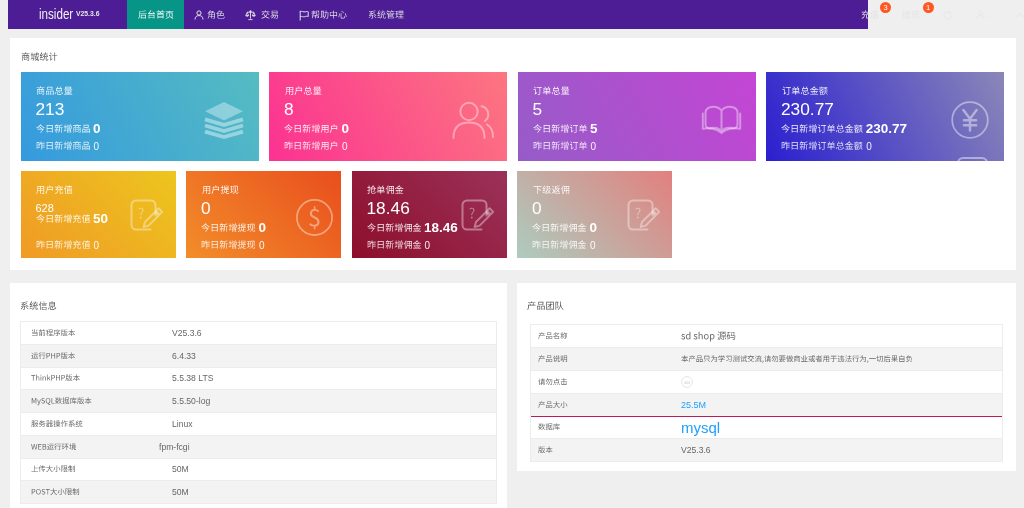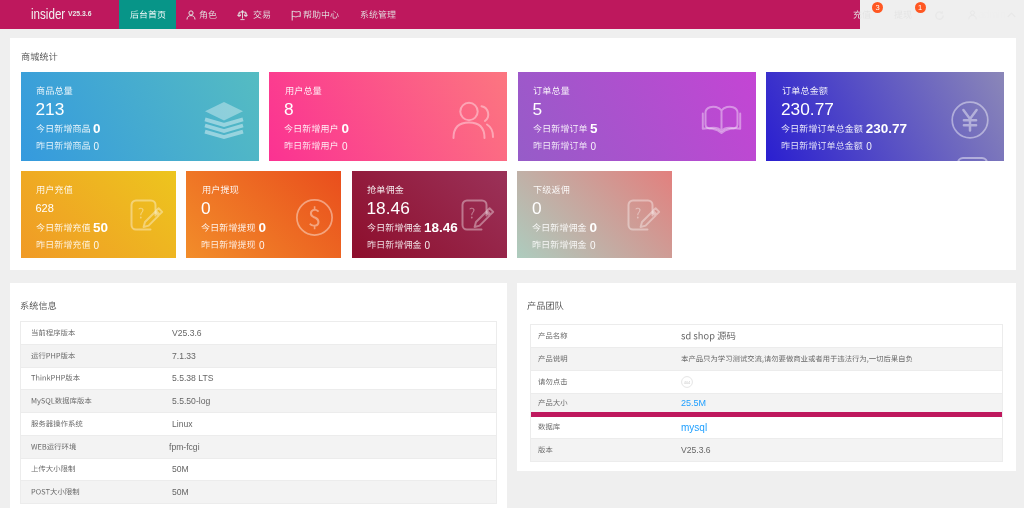--- a/index.html
+++ b/index.html
@@ -1,18 +1,18 @@
 <!DOCTYPE html>
 <html><head><meta charset="utf-8">
 <style>
 *{margin:0;padding:0;box-sizing:border-box}
 html,body{width:1024px;height:508px;overflow:hidden;background:#efefef;
  font-family:"Liberation Sans",sans-serif;position:relative}
 .abs{position:absolute}
-.hdr{position:absolute;left:0;top:0;width:860px;height:29px;background:#be185d}
+.hdr{position:absolute;left:8px;top:0;width:860px;height:29px;background:#4c1d95}
 .panel{position:absolute;background:#fff}
 .card{position:absolute;border-radius:0;color:#fff;overflow:hidden}
 .ic{position:absolute}
 .ic svg{display:block;overflow:visible}
 .num{position:absolute;font-weight:normal;color:#fff;white-space:nowrap}
 .lbl{position:absolute;display:flex;align-items:center;white-space:nowrap}
 .lbl span{color:#fff;display:block}
 .trow{position:absolute;display:flex;align-items:center}
 .v{font-size:8.6px;color:#666;white-space:nowrap}
 </style></head>
@@ -209,21 +209,21 @@
       </svg>
     </div>
 </div>
 <div class="card" style="left:20.5px;top:171px;width:155px;height:87px;background:linear-gradient(45deg,#f09a26,#edc51e)">
 <div class="abs" style="left:15.8px;top:13.7px">
       <svg width="36.8" height="10.1" viewBox="0 0 36.8 10.1" style="display:block;overflow:visible">
         <path d="M1.4 1.0V4.4C1.4 5.6 1.3 7.3 0.3 8.4C0.5 8.5 0.7 8.7 0.8 8.9C1.5 8.1 1.8 7.0 2.0 6.0H4.3V8.7H5.0V6.0H7.5V7.9C7.5 8.1 7.4 8.1 7.2 8.1C7.1 8.1 6.4 8.1 5.8 8.1C5.9 8.3 6.0 8.6 6.0 8.8C6.9 8.8 7.4 8.8 7.7 8.7C8.1 8.6 8.2 8.3 8.2 7.9V1.0ZM2.1 1.7H4.3V3.2H2.1ZM7.5 1.7V3.2H5.0V1.7ZM2.1 3.8H4.3V5.4H2.1C2.1 5.0 2.1 4.7 2.1 4.4ZM7.5 3.8V5.4H5.0V3.8Z M11.5 2.4H16.3V4.3H11.5L11.5 3.8ZM13.3 0.5C13.4 0.9 13.6 1.4 13.8 1.8H10.8V3.8C10.8 5.2 10.6 7.1 9.5 8.5C9.7 8.5 10.0 8.8 10.1 8.9C11.0 7.8 11.3 6.3 11.4 4.9H16.3V5.5H17.0V1.8H14.1L14.5 1.7C14.4 1.3 14.1 0.7 13.9 0.3Z M19.8 5.3C20.0 5.2 20.3 5.2 21.5 5.1C21.4 6.7 20.9 7.7 18.9 8.2C19.1 8.4 19.3 8.7 19.3 8.9C21.6 8.2 22.1 6.9 22.3 5.1L23.7 5.0V7.6C23.7 8.4 23.9 8.6 24.7 8.6C24.9 8.6 26.0 8.6 26.1 8.6C26.9 8.6 27.1 8.2 27.2 6.8C27.0 6.8 26.7 6.6 26.6 6.5C26.5 7.7 26.4 8.0 26.1 8.0C25.9 8.0 25.0 8.0 24.8 8.0C24.5 8.0 24.4 7.9 24.4 7.6V4.9L25.7 4.9C25.9 5.1 26.1 5.3 26.2 5.5L26.8 5.1C26.3 4.5 25.3 3.5 24.5 2.8L23.9 3.2C24.3 3.5 24.7 3.9 25.1 4.3L20.8 4.5C21.4 3.9 22.0 3.2 22.5 2.5H27.0V1.8H19.0V2.5H21.6C21.0 3.3 20.4 3.9 20.2 4.1C19.9 4.4 19.7 4.5 19.5 4.6C19.6 4.8 19.7 5.1 19.8 5.3ZM22.3 0.5C22.6 0.9 22.9 1.5 23.0 1.8L23.8 1.6C23.6 1.3 23.3 0.7 23.0 0.3Z M33.1 0.4C33.1 0.6 33.0 1.0 33.0 1.3H30.6V1.9H32.9C32.8 2.2 32.8 2.5 32.7 2.8H31.1V8.0H30.2V8.6H36.4V8.0H35.6V2.8H33.3C33.4 2.5 33.5 2.2 33.5 1.9H36.1V1.3H33.7L33.8 0.4ZM31.7 8.0V7.2H35.0V8.0ZM31.7 4.6H35.0V5.4H31.7ZM31.7 4.1V3.3H35.0V4.1ZM31.7 5.9H35.0V6.7H31.7ZM30.0 0.4C29.5 1.8 28.7 3.1 27.9 4.0C28.0 4.2 28.2 4.6 28.3 4.7C28.5 4.4 28.8 4.1 29.1 3.7V8.8H29.7V2.7C30.1 2.0 30.4 1.3 30.7 0.6Z" fill="#fff" fill-opacity="0.96"></path>
       </svg>
     </div>
 <div class="num" style="left:15px;top:27.7px;font-size:11px;line-height:18px">628</div>
-<div class="lbl" style="left:15.3px;top:51px;height:11px">
+<div class="lbl" style="left:15.3px;top:42px;height:11px">
       <svg width="54.6" height="10.0" viewBox="0 0 54.6 10.0" style="display:block;overflow:visible">
         <path d="M3.5 3.2C4.1 3.6 4.9 4.3 5.3 4.7L5.8 4.2C5.4 3.8 4.6 3.2 4.0 2.7ZM1.5 4.8V5.5H6.6C5.9 6.4 5.0 7.5 4.2 8.4L4.9 8.8C5.9 7.6 7.1 6.1 7.8 5.1L7.3 4.8L7.2 4.8ZM4.5 0.3C3.6 1.7 2.0 2.9 0.3 3.7C0.5 3.8 0.7 4.1 0.8 4.3C2.2 3.6 3.6 2.6 4.6 1.4C5.6 2.5 7.0 3.6 8.2 4.2C8.4 4.0 8.6 3.8 8.8 3.6C7.5 3.1 5.9 1.9 5.0 0.9L5.2 0.6Z M11.4 4.8H15.9V7.4H11.4ZM11.4 4.1V1.7H15.9V4.1ZM10.7 1.0V8.6H11.4V8.0H15.9V8.6H16.7V1.0Z M21.5 6.1C21.7 6.5 22.1 7.1 22.2 7.5L22.7 7.3C22.6 6.9 22.2 6.3 21.9 5.8ZM19.4 5.9C19.2 6.4 18.9 7.0 18.6 7.4C18.7 7.5 18.9 7.6 19.1 7.7C19.4 7.3 19.8 6.6 20.0 6.0ZM23.2 1.2V4.4C23.2 5.6 23.2 7.1 22.4 8.2C22.5 8.3 22.8 8.5 22.9 8.7C23.8 7.5 23.9 5.7 23.9 4.4V4.1H25.3V8.7H25.9V4.1H26.9V3.4H23.9V1.7C24.8 1.5 25.9 1.3 26.6 1.0L26.1 0.5C25.4 0.8 24.3 1.1 23.2 1.2ZM20.1 0.5C20.3 0.7 20.4 1.0 20.5 1.3H18.8V1.9H22.8V1.3H21.3C21.1 1.0 20.9 0.6 20.8 0.3ZM21.6 1.9C21.5 2.4 21.3 3.0 21.1 3.4H18.6V4.0H20.5V4.9H18.7V5.5H20.5V7.8C20.5 7.9 20.5 8.0 20.4 8.0C20.3 8.0 20.0 8.0 19.7 8.0C19.8 8.1 19.9 8.4 19.9 8.5C20.3 8.5 20.6 8.5 20.8 8.4C21.0 8.3 21.1 8.2 21.1 7.9V5.5H22.8V4.9H21.1V4.0H22.9V3.4H21.8C21.9 3.0 22.1 2.5 22.3 2.1ZM19.3 2.1C19.5 2.5 19.7 3.0 19.7 3.4L20.3 3.2C20.2 2.9 20.1 2.3 19.9 2.0Z M31.5 2.6C31.8 3.0 32.1 3.5 32.2 3.9L32.6 3.7C32.5 3.4 32.2 2.8 31.9 2.4ZM34.3 2.4C34.1 2.8 33.8 3.4 33.6 3.8L33.9 3.9C34.2 3.6 34.5 3.1 34.8 2.6ZM27.7 6.8 27.9 7.5C28.6 7.2 29.6 6.9 30.4 6.5L30.3 5.9L29.4 6.2V3.2H30.3V2.6H29.4V0.5H28.8V2.6H27.8V3.2H28.8V6.5ZM31.3 0.6C31.6 1.0 31.8 1.4 32.0 1.7L32.6 1.4C32.4 1.1 32.2 0.7 31.9 0.4ZM30.7 1.7V4.7H35.6V1.7H34.3C34.6 1.4 34.8 1.0 35.1 0.6L34.4 0.3C34.2 0.7 33.9 1.3 33.6 1.7ZM31.3 2.2H32.9V4.2H31.3ZM33.4 2.2H35.0V4.2H33.4ZM31.8 7.1H34.5V7.7H31.8ZM31.8 6.6V5.8H34.5V6.6ZM31.2 5.3V8.7H31.8V8.3H34.5V8.7H35.1V5.3Z M37.8 5.2C38.0 5.2 38.2 5.1 39.5 5.0C39.4 6.6 38.9 7.6 36.9 8.1C37.1 8.3 37.3 8.6 37.3 8.8C39.5 8.1 40.1 6.9 40.2 5.0L41.6 4.9V7.5C41.6 8.3 41.8 8.5 42.7 8.5C42.9 8.5 43.9 8.5 44.1 8.5C44.8 8.5 45.0 8.1 45.1 6.7C44.9 6.7 44.6 6.6 44.5 6.4C44.4 7.7 44.4 7.9 44.0 7.9C43.8 7.9 42.9 7.9 42.8 7.9C42.4 7.9 42.3 7.8 42.3 7.5V4.9L43.6 4.8C43.8 5.0 44.0 5.3 44.1 5.5L44.8 5.1C44.3 4.4 43.2 3.5 42.4 2.8L41.8 3.1C42.2 3.5 42.7 3.8 43.0 4.2L38.8 4.4C39.3 3.9 39.9 3.2 40.4 2.5H44.9V1.8H37.0V2.5H39.5C39.0 3.2 38.4 3.9 38.2 4.1C37.9 4.3 37.7 4.5 37.5 4.5C37.6 4.7 37.7 5.1 37.8 5.2ZM40.3 0.5C40.5 0.9 40.9 1.5 41.0 1.8L41.7 1.6C41.6 1.2 41.2 0.7 40.9 0.3Z M51.0 0.4C50.9 0.6 50.9 1.0 50.8 1.3H48.5V1.9H50.7C50.7 2.2 50.6 2.5 50.6 2.7H49.0V7.9H48.1V8.5H54.2V7.9H53.4V2.7H51.2C51.2 2.5 51.3 2.2 51.4 1.9H53.9V1.3H51.5L51.7 0.4ZM49.6 7.9V7.1H52.8V7.9ZM49.6 4.6H52.8V5.3H49.6ZM49.6 4.0V3.3H52.8V4.0ZM49.6 5.8H52.8V6.6H49.6ZM47.9 0.4C47.4 1.8 46.6 3.1 45.8 4.0C45.9 4.2 46.1 4.5 46.2 4.7C46.4 4.4 46.7 4.0 46.9 3.7V8.7H47.6V2.6C47.9 2.0 48.3 1.3 48.5 0.6Z" fill="#fff" fill-opacity="0.96"></path>
       </svg>
       <span style="font-size:13.5px;font-weight:bold;margin-left:2.5px">50</span>
     </div>
 <div class="lbl" style="left:15.3px;top:68.9px;height:11px">
       <svg width="54.6" height="10.0" viewBox="0 0 54.6 10.0" style="display:block;overflow:visible">
         <path d="M4.8 0.4C4.5 1.6 4.0 2.8 3.4 3.6C3.5 3.7 3.8 4.0 3.9 4.1C4.3 3.7 4.6 3.1 4.9 2.5H5.4V8.7H6.1V6.4H8.7V5.8H6.1V4.4H8.6V3.7H6.1V2.5H8.8V1.8H5.1C5.3 1.4 5.4 0.9 5.5 0.5ZM2.7 4.3V6.4H1.3V4.3ZM2.7 3.7H1.3V1.7H2.7ZM0.7 1.1V7.7H1.3V7.0H3.4V1.1Z M11.4 4.8H15.9V7.4H11.4ZM11.4 4.1V1.7H15.9V4.1ZM10.7 1.0V8.6H11.4V8.0H15.9V8.6H16.7V1.0Z M21.5 6.1C21.7 6.5 22.1 7.1 22.2 7.5L22.7 7.3C22.6 6.9 22.2 6.3 21.9 5.8ZM19.4 5.9C19.2 6.4 18.9 7.0 18.6 7.4C18.7 7.5 18.9 7.6 19.1 7.7C19.4 7.3 19.8 6.6 20.0 6.0ZM23.2 1.2V4.4C23.2 5.6 23.2 7.1 22.4 8.2C22.5 8.3 22.8 8.5 22.9 8.7C23.8 7.5 23.9 5.7 23.9 4.4V4.1H25.3V8.7H25.9V4.1H26.9V3.4H23.9V1.7C24.8 1.5 25.9 1.3 26.6 1.0L26.1 0.5C25.4 0.8 24.3 1.1 23.2 1.2ZM20.1 0.5C20.3 0.7 20.4 1.0 20.5 1.3H18.8V1.9H22.8V1.3H21.3C21.1 1.0 20.9 0.6 20.8 0.3ZM21.6 1.9C21.5 2.4 21.3 3.0 21.1 3.4H18.6V4.0H20.5V4.9H18.7V5.5H20.5V7.8C20.5 7.9 20.5 8.0 20.4 8.0C20.3 8.0 20.0 8.0 19.7 8.0C19.8 8.1 19.9 8.4 19.9 8.5C20.3 8.5 20.6 8.5 20.8 8.4C21.0 8.3 21.1 8.2 21.1 7.9V5.5H22.8V4.9H21.1V4.0H22.9V3.4H21.8C21.9 3.0 22.1 2.5 22.3 2.1ZM19.3 2.1C19.5 2.5 19.7 3.0 19.7 3.4L20.3 3.2C20.2 2.9 20.1 2.3 19.9 2.0Z M31.5 2.6C31.8 3.0 32.1 3.5 32.2 3.9L32.6 3.7C32.5 3.4 32.2 2.8 31.9 2.4ZM34.3 2.4C34.1 2.8 33.8 3.4 33.6 3.8L33.9 3.9C34.2 3.6 34.5 3.1 34.8 2.6ZM27.7 6.8 27.9 7.5C28.6 7.2 29.6 6.9 30.4 6.5L30.3 5.9L29.4 6.2V3.2H30.3V2.6H29.4V0.5H28.8V2.6H27.8V3.2H28.8V6.5ZM31.3 0.6C31.6 1.0 31.8 1.4 32.0 1.7L32.6 1.4C32.4 1.1 32.2 0.7 31.9 0.4ZM30.7 1.7V4.7H35.6V1.7H34.3C34.6 1.4 34.8 1.0 35.1 0.6L34.4 0.3C34.2 0.7 33.9 1.3 33.6 1.7ZM31.3 2.2H32.9V4.2H31.3ZM33.4 2.2H35.0V4.2H33.4ZM31.8 7.1H34.5V7.7H31.8ZM31.8 6.6V5.8H34.5V6.6ZM31.2 5.3V8.7H31.8V8.3H34.5V8.7H35.1V5.3Z M37.8 5.2C38.0 5.2 38.2 5.1 39.5 5.0C39.4 6.6 38.9 7.6 36.9 8.1C37.1 8.3 37.3 8.6 37.3 8.8C39.5 8.1 40.1 6.9 40.2 5.0L41.6 4.9V7.5C41.6 8.3 41.8 8.5 42.7 8.5C42.9 8.5 43.9 8.5 44.1 8.5C44.8 8.5 45.0 8.1 45.1 6.7C44.9 6.7 44.6 6.6 44.5 6.4C44.4 7.7 44.4 7.9 44.0 7.9C43.8 7.9 42.9 7.9 42.8 7.9C42.4 7.9 42.3 7.8 42.3 7.5V4.9L43.6 4.8C43.8 5.0 44.0 5.3 44.1 5.5L44.8 5.1C44.3 4.4 43.2 3.5 42.4 2.8L41.8 3.1C42.2 3.5 42.7 3.8 43.0 4.2L38.8 4.4C39.3 3.9 39.9 3.2 40.4 2.5H44.9V1.8H37.0V2.5H39.5C39.0 3.2 38.4 3.9 38.2 4.1C37.9 4.3 37.7 4.5 37.5 4.5C37.6 4.7 37.7 5.1 37.8 5.2ZM40.3 0.5C40.5 0.9 40.9 1.5 41.0 1.8L41.7 1.6C41.6 1.2 41.2 0.7 40.9 0.3Z M51.0 0.4C50.9 0.6 50.9 1.0 50.8 1.3H48.5V1.9H50.7C50.7 2.2 50.6 2.5 50.6 2.7H49.0V7.9H48.1V8.5H54.2V7.9H53.4V2.7H51.2C51.2 2.5 51.3 2.2 51.4 1.9H53.9V1.3H51.5L51.7 0.4ZM49.6 7.9V7.1H52.8V7.9ZM49.6 4.6H52.8V5.3H49.6ZM49.6 4.0V3.3H52.8V4.0ZM49.6 5.8H52.8V6.6H49.6ZM47.9 0.4C47.4 1.8 46.6 3.1 45.8 4.0C45.9 4.2 46.1 4.5 46.2 4.7C46.4 4.4 46.7 4.0 46.9 3.7V8.7H47.6V2.6C47.9 2.0 48.3 1.3 48.5 0.6Z" fill="#fff" fill-opacity="0.9"></path>
       </svg>
       <span style="font-size:10px;margin-left:3px;opacity:0.92">0</span>
@@ -347,21 +347,21 @@
         </svg>
       </div>
       <div class="trow v" style="left:151px;top:0;height:100%">V25.3.6</div>
     </div>
 <div style="height:22.75px;background:#f3f3f3;border-bottom:1px solid #ececec;position:relative">
       <div class="trow" style="left:9.5px;top:0;height:100%">
         <svg width="44.4" height="8.1" viewBox="0 0 44.4 8.1" style="display:block;overflow:visible">
           <path d="M2.8 0.8V1.3H6.5V0.8ZM0.5 1.1C0.9 1.4 1.5 1.8 1.8 2.0L2.2 1.6C1.9 1.4 1.3 1.0 0.9 0.7ZM2.8 5.6C3.0 5.5 3.3 5.5 6.1 5.3L6.4 5.8L6.9 5.6C6.6 5.0 6.0 4.0 5.5 3.3L5.1 3.5C5.3 3.9 5.6 4.4 5.8 4.8L3.4 5.0C3.8 4.4 4.2 3.7 4.5 3.0H7.1V2.4H2.3V3.0H3.8C3.5 3.7 3.1 4.4 3.0 4.6C2.8 4.9 2.7 5.0 2.6 5.1C2.6 5.2 2.7 5.5 2.8 5.6ZM1.9 2.9H0.3V3.4H1.3V5.8C1.0 5.9 0.6 6.2 0.3 6.6L0.7 7.1C1.0 6.6 1.4 6.2 1.6 6.2C1.8 6.2 2.1 6.4 2.4 6.6C2.9 6.9 3.5 7.0 4.4 7.0C5.2 7.0 6.5 7.0 7.0 7.0C7.0 6.8 7.1 6.5 7.2 6.4C6.4 6.4 5.3 6.5 4.4 6.5C3.6 6.5 3.0 6.4 2.5 6.1C2.2 6.0 2.0 5.8 1.9 5.7Z M10.6 0.7V1.3H14.3V0.7ZM9.4 0.3C9.0 0.8 8.3 1.5 7.7 1.9C7.8 2.0 7.9 2.2 8.0 2.4C8.7 1.9 9.4 1.2 9.9 0.5ZM10.3 2.8V3.3H12.8V6.4C12.8 6.5 12.7 6.5 12.6 6.5C12.5 6.6 12.0 6.6 11.4 6.5C11.5 6.7 11.6 6.9 11.6 7.1C12.3 7.1 12.8 7.1 13.0 7.0C13.3 6.9 13.3 6.7 13.3 6.4V3.3H14.5V2.8ZM9.7 1.9C9.2 2.7 8.3 3.6 7.6 4.1C7.7 4.2 7.9 4.5 8.0 4.6C8.3 4.4 8.5 4.1 8.8 3.8V7.1H9.4V3.2C9.7 2.8 10.0 2.5 10.2 2.1Z M15.5 6.5H16.2V4.4H17.1C18.3 4.4 19.1 3.8 19.1 2.7C19.1 1.5 18.3 1.1 17.1 1.1H15.5ZM16.2 3.8V1.6H17.0C18.0 1.6 18.4 1.9 18.4 2.7C18.4 3.5 18.0 3.8 17.0 3.8Z M20.2 6.5H20.9V4.0H23.4V6.5H24.1V1.1H23.4V3.4H20.9V1.1H20.2Z M25.6 6.5H26.3V4.4H27.2C28.4 4.4 29.2 3.8 29.2 2.7C29.2 1.5 28.4 1.1 27.2 1.1H25.6ZM26.3 3.8V1.6H27.1C28.0 1.6 28.5 1.9 28.5 2.7C28.5 3.5 28.1 3.8 27.1 3.8Z M30.3 0.4V3.4C30.3 4.5 30.3 5.8 29.8 6.8C29.9 6.9 30.1 7.0 30.2 7.1C30.6 6.4 30.8 5.4 30.8 4.4H31.8V7.1H32.4V3.9H30.8L30.8 3.4V2.8H32.8V2.3H32.2V0.3H31.6V2.3H30.8V0.4ZM35.9 3.0C35.7 3.8 35.4 4.5 35.1 5.1C34.7 4.5 34.4 3.8 34.3 3.0ZM33.1 0.8V3.4C33.1 4.5 33.1 5.8 32.5 6.8C32.6 6.9 32.8 7.0 32.9 7.1C33.6 6.1 33.7 4.6 33.7 3.4V3.0H33.8C34.0 4.0 34.3 4.8 34.7 5.6C34.3 6.1 33.9 6.4 33.4 6.7C33.5 6.8 33.6 7.0 33.7 7.1C34.2 6.9 34.7 6.5 35.0 6.0C35.4 6.5 35.8 6.9 36.3 7.1C36.4 7.0 36.6 6.8 36.7 6.7C36.2 6.4 35.7 6.1 35.4 5.6C35.9 4.8 36.3 3.8 36.5 2.5L36.1 2.4L36.0 2.5H33.7V1.2C34.7 1.2 35.8 1.0 36.6 0.8L36.2 0.4C35.5 0.5 34.2 0.7 33.1 0.8Z M40.4 0.3V1.9H37.4V2.4H39.7C39.1 3.7 38.2 4.9 37.2 5.5C37.4 5.6 37.5 5.8 37.6 5.9C38.7 5.2 39.7 3.9 40.2 2.4H40.4V5.2H38.6V5.7H40.4V7.1H40.9V5.7H42.7V5.2H40.9V2.4H41.0C41.6 3.9 42.6 5.2 43.7 5.9C43.8 5.8 44.0 5.5 44.1 5.4C43.1 4.8 42.1 3.7 41.6 2.4H43.9V1.9H40.9V0.3Z" fill="#666"></path>
         </svg>
       </div>
-      <div class="trow v" style="left:151px;top:0;height:100%">7.1.33</div>
+      <div class="trow v" style="left:151px;top:0;height:100%">6.4.33</div>
     </div>
 <div style="height:22.75px;background:#fff;border-bottom:1px solid #ececec;position:relative">
       <div class="trow" style="left:9.5px;top:0;height:100%">
         <svg width="49.1" height="8.1" viewBox="0 0 49.1 8.1" style="display:block;overflow:visible">
           <path d="M1.9 6.5H2.6V1.7H4.2V1.1H0.2V1.7H1.9Z M5.1 6.5H5.8V3.6C6.2 3.2 6.5 3.0 6.9 3.0C7.4 3.0 7.7 3.3 7.7 4.1V6.5H8.3V4.0C8.3 2.9 7.9 2.4 7.1 2.4C6.5 2.4 6.1 2.7 5.8 3.1L5.8 2.2V0.6H5.1Z M9.6 6.5H10.3V2.5H9.6ZM9.9 1.7C10.2 1.7 10.4 1.5 10.4 1.2C10.4 1.0 10.2 0.8 9.9 0.8C9.7 0.8 9.5 1.0 9.5 1.2C9.5 1.5 9.7 1.7 9.9 1.7Z M11.6 6.5H12.3V3.6C12.7 3.2 13.0 3.0 13.4 3.0C13.9 3.0 14.2 3.3 14.2 4.1V6.5H14.9V4.0C14.9 2.9 14.5 2.4 13.6 2.4C13.1 2.4 12.7 2.7 12.3 3.1H12.3L12.2 2.5H11.6Z M16.2 6.5H16.8V5.5L17.6 4.6L18.8 6.5H19.5L18.0 4.1L19.3 2.5H18.6L16.8 4.6H16.8V0.6H16.2Z M20.3 6.5H21.0V4.4H21.9C23.1 4.4 23.9 3.8 23.9 2.7C23.9 1.5 23.1 1.1 21.9 1.1H20.3ZM21.0 3.8V1.6H21.8C22.7 1.6 23.2 1.9 23.2 2.7C23.2 3.5 22.7 3.8 21.8 3.8Z M25.0 6.5H25.7V4.0H28.2V6.5H28.9V1.1H28.2V3.4H25.7V1.1H25.0Z M30.4 6.5H31.1V4.4H32.0C33.1 4.4 34.0 3.8 34.0 2.7C34.0 1.5 33.1 1.1 31.9 1.1H30.4ZM31.1 3.8V1.6H31.8C32.8 1.6 33.3 1.9 33.3 2.7C33.3 3.5 32.8 3.8 31.9 3.8Z M35.1 0.4V3.4C35.1 4.5 35.0 5.8 34.5 6.8C34.7 6.9 34.8 7.0 34.9 7.1C35.4 6.4 35.5 5.4 35.6 4.4H36.6V7.1H37.1V3.9H35.6L35.6 3.4V2.8H37.6V2.3H36.9V0.3H36.4V2.3H35.6V0.4ZM40.6 3.0C40.5 3.8 40.2 4.5 39.8 5.1C39.4 4.5 39.2 3.8 39.0 3.0ZM37.9 0.8V3.4C37.9 4.5 37.8 5.8 37.3 6.8C37.4 6.9 37.6 7.0 37.7 7.1C38.3 6.1 38.4 4.6 38.4 3.4V3.0H38.6C38.8 4.0 39.1 4.8 39.5 5.6C39.1 6.1 38.6 6.4 38.1 6.7C38.2 6.8 38.4 7.0 38.5 7.1C39.0 6.9 39.4 6.5 39.8 6.0C40.2 6.5 40.6 6.9 41.1 7.1C41.1 7.0 41.3 6.8 41.4 6.7C40.9 6.4 40.5 6.1 40.1 5.6C40.7 4.8 41.0 3.8 41.2 2.5L40.9 2.4L40.8 2.5H38.4V1.2C39.4 1.2 40.5 1.0 41.3 0.8L41.0 0.4C40.2 0.5 39.0 0.7 37.9 0.8Z M45.1 0.3V1.9H42.2V2.4H44.4C43.9 3.7 43.0 4.9 42.0 5.5C42.1 5.6 42.3 5.8 42.4 5.9C43.5 5.2 44.4 3.9 45.0 2.4H45.1V5.2H43.4V5.7H45.1V7.1H45.7V5.7H47.4V5.2H45.7V2.4H45.8C46.4 3.9 47.3 5.2 48.4 5.9C48.5 5.8 48.7 5.5 48.9 5.4C47.8 4.8 46.9 3.7 46.4 2.4H48.6V1.9H45.7V0.3Z" fill="#666"></path>
         </svg>
       </div>
       <div class="trow v" style="left:151px;top:0;height:100%">5.5.38 LTS</div>
     </div>
 <div style="height:22.75px;background:#f3f3f3;border-bottom:1px solid #ececec;position:relative">
@@ -379,21 +379,21 @@
         </svg>
       </div>
       <div class="trow v" style="left:151px;top:0;height:100%">Linux</div>
     </div>
 <div style="height:22.75px;background:#f3f3f3;border-bottom:1px solid #ececec;position:relative">
       <div class="trow" style="left:9.5px;top:0;height:100%">
         <svg width="45.3" height="8.1" viewBox="0 0 45.3 8.1" style="display:block;overflow:visible">
           <path d="M1.3 6.5H2.2L3.0 3.2C3.0 2.8 3.2 2.4 3.2 2.0H3.3C3.4 2.4 3.4 2.8 3.5 3.2L4.4 6.5H5.2L6.3 1.1H5.6L5.1 4.0C5.0 4.6 4.9 5.2 4.8 5.8H4.7C4.6 5.2 4.5 4.6 4.3 4.0L3.6 1.1H3.0L2.2 4.0C2.1 4.6 1.9 5.2 1.8 5.8H1.8C1.7 5.2 1.6 4.6 1.5 4.0L0.9 1.1H0.2Z M7.2 6.5H10.4V5.9H7.9V4.0H10.0V3.4H7.9V1.7H10.4V1.1H7.2Z M11.6 6.5H13.3C14.5 6.5 15.4 6.0 15.4 4.9C15.4 4.2 14.9 3.8 14.3 3.6V3.6C14.8 3.4 15.1 3.0 15.1 2.4C15.1 1.5 14.3 1.1 13.2 1.1H11.6ZM12.3 3.4V1.6H13.1C14.0 1.6 14.4 1.9 14.4 2.5C14.4 3.1 14.0 3.4 13.1 3.4ZM12.3 6.0V3.9H13.2C14.2 3.9 14.7 4.2 14.7 4.9C14.7 5.6 14.2 6.0 13.2 6.0Z M18.5 0.8V1.3H22.3V0.8ZM16.2 1.1C16.7 1.4 17.2 1.8 17.5 2.0L17.9 1.6C17.6 1.4 17.0 1.0 16.6 0.7ZM18.5 5.6C18.7 5.5 19.0 5.5 21.8 5.3L22.1 5.8L22.6 5.6C22.3 5.0 21.7 4.0 21.3 3.3L20.8 3.5C21.0 3.9 21.3 4.4 21.6 4.8L19.1 5.0C19.5 4.4 19.9 3.7 20.2 3.0H22.8V2.4H18.0V3.0H19.5C19.3 3.7 18.8 4.4 18.7 4.6C18.6 4.9 18.4 5.0 18.3 5.1C18.4 5.2 18.5 5.5 18.5 5.6ZM17.6 2.9H16.0V3.4H17.0V5.8C16.7 5.9 16.4 6.2 16.0 6.6L16.4 7.1C16.7 6.6 17.1 6.2 17.4 6.2C17.5 6.2 17.8 6.4 18.1 6.6C18.6 6.9 19.2 7.0 20.1 7.0C20.9 7.0 22.2 7.0 22.7 7.0C22.7 6.8 22.8 6.5 22.9 6.4C22.1 6.4 21.0 6.5 20.2 6.5C19.3 6.5 18.7 6.4 18.2 6.1C17.9 6.0 17.7 5.8 17.6 5.7Z M26.3 0.7V1.3H30.0V0.7ZM25.1 0.3C24.7 0.8 24.0 1.5 23.4 1.9C23.5 2.0 23.6 2.2 23.7 2.4C24.4 1.9 25.1 1.2 25.6 0.5ZM26.0 2.8V3.3H28.5V6.4C28.5 6.5 28.5 6.5 28.3 6.5C28.2 6.6 27.7 6.6 27.2 6.5C27.2 6.7 27.3 6.9 27.3 7.1C28.1 7.1 28.5 7.1 28.7 7.0C29.0 6.9 29.1 6.7 29.1 6.4V3.3H30.2V2.8ZM25.4 1.9C24.9 2.7 24.1 3.6 23.3 4.1C23.4 4.2 23.6 4.5 23.7 4.6C24.0 4.4 24.3 4.1 24.5 3.8V7.1H25.1V3.2C25.4 2.8 25.7 2.5 25.9 2.1Z M35.5 2.9C36.1 3.5 36.7 4.3 37.0 4.9L37.5 4.5C37.2 4.0 36.5 3.2 35.9 2.6ZM30.8 5.8 30.9 6.3C31.5 6.1 32.3 5.8 33.1 5.5L33.0 5.0L32.2 5.3V3.5H32.9V2.9H32.2V1.3H33.0V0.8H30.8V1.3H31.7V2.9H30.9V3.5H31.7V5.5ZM33.4 0.8V1.3H35.3C34.8 2.6 34.1 3.8 33.1 4.5C33.3 4.6 33.5 4.8 33.6 4.9C34.1 4.5 34.6 3.9 35.0 3.3V7.1H35.5V2.2C35.7 1.9 35.8 1.6 35.9 1.3H37.5V0.8Z M41.5 4.3H43.8V4.8H41.5ZM41.5 3.4H43.8V3.9H41.5ZM42.3 0.3C42.3 0.5 42.4 0.7 42.5 0.8H40.9V1.3H44.6V0.8H43.0C43.0 0.7 42.9 0.4 42.8 0.3ZM43.5 1.4C43.4 1.6 43.3 1.9 43.1 2.2H41.9L42.2 2.1C42.1 1.9 42.0 1.6 41.9 1.4L41.4 1.5C41.5 1.7 41.6 2.0 41.7 2.2H40.6V2.7H44.8V2.2H43.6C43.7 2.0 43.9 1.7 44.0 1.5ZM41.0 3.0V5.2H41.8C41.7 6.0 41.3 6.5 40.1 6.7C40.2 6.8 40.4 7.0 40.4 7.1C41.8 6.8 42.2 6.2 42.3 5.2H43.0V6.3C43.0 6.7 43.0 6.8 43.1 6.9C43.3 7.0 43.5 7.0 43.6 7.0C43.7 7.0 44.0 7.0 44.1 7.0C44.3 7.0 44.5 7.0 44.6 6.9C44.7 6.9 44.8 6.8 44.9 6.7C44.9 6.6 45.0 6.3 45.0 6.0C44.8 5.9 44.6 5.8 44.5 5.7C44.5 6.1 44.5 6.3 44.5 6.4C44.5 6.5 44.4 6.5 44.4 6.5C44.3 6.6 44.2 6.6 44.1 6.6C44.0 6.6 43.8 6.6 43.7 6.6C43.7 6.6 43.6 6.6 43.5 6.5C43.5 6.5 43.5 6.4 43.5 6.3V5.2H44.4V3.0ZM38.2 5.6 38.4 6.1C39.0 5.9 39.8 5.6 40.5 5.3L40.4 4.8L39.6 5.0V2.6H40.4V2.1H39.6V0.4H39.1V2.1H38.3V2.6H39.1V5.2C38.8 5.4 38.4 5.5 38.2 5.6Z" fill="#666"></path>
         </svg>
       </div>
-      <div class="trow v" style="left:148px;top:0;height:100%">fpm-fcgi</div>
+      <div class="trow v" style="left:138px;top:0;height:100%">fpm-fcgi</div>
     </div>
 <div style="height:22.75px;background:#fff;border-bottom:1px solid #ececec;position:relative">
       <div class="trow" style="left:9.5px;top:0;height:100%">
         <svg width="44.4" height="8.1" viewBox="0 0 44.4 8.1" style="display:block;overflow:visible">
           <path d="M3.2 0.4V6.2H0.4V6.7H7.0V6.2H3.7V3.2H6.5V2.7H3.7V0.4Z M9.4 0.3C9.0 1.5 8.3 2.6 7.5 3.3C7.6 3.4 7.8 3.7 7.8 3.8C8.1 3.6 8.3 3.3 8.6 2.9V7.1H9.1V2.1C9.4 1.6 9.7 1.0 9.9 0.5ZM10.9 5.6C11.6 6.0 12.4 6.7 12.8 7.1L13.2 6.7C13.0 6.5 12.7 6.3 12.4 6.0C13.0 5.4 13.6 4.7 14.1 4.2L13.7 3.9L13.6 4.0H11.2L11.5 3.1H14.5V2.6H11.6L11.9 1.7H14.1V1.2H12.0L12.2 0.4L11.6 0.3L11.4 1.2H10.0V1.7H11.3L11.0 2.6H9.6V3.1H10.9C10.7 3.6 10.6 4.1 10.4 4.5H13.1C12.8 4.8 12.4 5.3 12.0 5.7C11.7 5.5 11.5 5.4 11.3 5.2Z M18.2 0.3C18.2 0.9 18.2 1.6 18.1 2.4H15.3V3.0H18.0C17.7 4.4 17.0 5.8 15.1 6.6C15.3 6.7 15.5 6.9 15.5 7.1C17.3 6.3 18.1 4.8 18.5 3.4C19.1 5.1 20.0 6.4 21.5 7.1C21.6 6.9 21.7 6.7 21.9 6.6C20.5 6.0 19.5 4.6 19.0 3.0H21.8V2.4H18.7C18.8 1.6 18.8 0.9 18.8 0.3Z M25.6 0.4V6.3C25.6 6.5 25.6 6.5 25.4 6.5C25.3 6.5 24.7 6.5 24.2 6.5C24.3 6.7 24.4 6.9 24.4 7.1C25.1 7.1 25.6 7.1 25.9 7.0C26.1 6.9 26.2 6.7 26.2 6.3V0.4ZM27.4 2.3C28.1 3.4 28.7 4.7 28.8 5.6L29.4 5.4C29.2 4.5 28.6 3.1 27.9 2.1ZM23.7 2.1C23.5 3.1 23.1 4.4 22.4 5.2C22.6 5.3 22.8 5.4 23.0 5.5C23.6 4.7 24.1 3.3 24.3 2.2Z M30.3 0.6V7.1H30.8V1.1H31.8C31.7 1.6 31.5 2.2 31.3 2.8C31.8 3.4 31.9 3.9 31.9 4.3C31.9 4.5 31.9 4.7 31.8 4.8C31.7 4.8 31.6 4.9 31.5 4.9C31.4 4.9 31.3 4.9 31.1 4.9C31.2 5.0 31.3 5.2 31.3 5.4C31.4 5.4 31.6 5.4 31.7 5.3C31.9 5.3 32.0 5.3 32.1 5.2C32.3 5.0 32.4 4.7 32.4 4.3C32.4 3.9 32.3 3.3 31.8 2.7C32.0 2.1 32.3 1.4 32.5 0.8L32.1 0.6L32.1 0.6ZM35.6 2.5V3.4H33.4V2.5ZM35.6 2.0H33.4V1.1H35.6ZM32.8 7.1C33.0 7.0 33.2 6.9 34.8 6.5C34.7 6.4 34.7 6.2 34.7 6.0L33.4 6.3V3.9H34.1C34.5 5.4 35.2 6.5 36.4 7.1C36.4 6.9 36.6 6.7 36.7 6.6C36.1 6.3 35.7 5.9 35.3 5.4C35.7 5.1 36.2 4.8 36.6 4.5L36.2 4.1C35.9 4.4 35.5 4.7 35.1 5.0C34.9 4.7 34.7 4.3 34.6 3.9H36.1V0.6H32.9V6.1C32.9 6.4 32.7 6.6 32.6 6.6C32.7 6.8 32.8 7.0 32.8 7.1Z M42.0 1.0V5.1H42.5V1.0ZM43.3 0.4V6.3C43.3 6.5 43.3 6.5 43.2 6.5C43.0 6.5 42.6 6.5 42.2 6.5C42.3 6.7 42.3 6.9 42.4 7.1C42.9 7.1 43.3 7.1 43.5 7.0C43.8 6.9 43.9 6.7 43.9 6.3V0.4ZM38.1 0.5C37.9 1.2 37.6 1.9 37.3 2.4C37.4 2.5 37.7 2.6 37.8 2.6C37.9 2.4 38.1 2.2 38.2 1.9H39.1V2.6H37.3V3.2H39.1V3.9H37.7V6.5H38.2V4.4H39.1V7.1H39.7V4.4H40.7V5.9C40.7 6.0 40.7 6.0 40.6 6.0C40.5 6.0 40.3 6.0 40.0 6.0C40.0 6.2 40.1 6.4 40.1 6.5C40.5 6.5 40.8 6.5 41.0 6.4C41.2 6.3 41.2 6.2 41.2 5.9V3.9H39.7V3.2H41.5V2.6H39.7V1.9H41.2V1.4H39.7V0.3H39.1V1.4H38.4C38.4 1.1 38.5 0.8 38.6 0.6Z" fill="#666"></path>
         </svg>
       </div>
       <div class="trow v" style="left:151px;top:0;height:100%">50M</div>
     </div>
 <div style="height:22.75px;background:#f3f3f3;border-bottom:1px solid #ececec;position:relative">
@@ -442,38 +442,38 @@
           <path d="M0.8 0.8C1.2 1.1 1.7 1.6 1.9 1.9L2.3 1.6C2.0 1.3 1.5 0.8 1.1 0.5ZM0.3 2.6V3.2H1.4V5.9C1.4 6.2 1.2 6.4 1.1 6.5C1.2 6.6 1.3 6.8 1.4 7.0C1.5 6.8 1.7 6.7 2.9 5.7C2.8 5.6 2.8 5.4 2.7 5.2L2.0 5.8V2.6ZM3.7 4.9H6.0V5.6H3.7ZM3.7 4.6V4.0H6.0V4.6ZM4.5 0.3V0.9H2.8V1.3H4.5V1.8H3.0V2.2H4.5V2.7H2.6V3.1H7.1V2.7H5.1V2.2H6.7V1.8H5.1V1.3H6.9V0.9H5.1V0.3ZM3.1 3.6V7.1H3.7V6.0H6.0V6.5C6.0 6.6 5.9 6.6 5.8 6.6C5.7 6.6 5.4 6.6 5.0 6.6C5.1 6.7 5.2 6.9 5.2 7.1C5.7 7.1 6.0 7.1 6.2 7.0C6.5 6.9 6.5 6.8 6.5 6.5V3.6Z M9.4 0.3C9.0 1.6 8.4 2.8 7.6 3.6C7.8 3.6 8.0 3.8 8.1 3.9C8.6 3.4 9.0 2.8 9.4 2.0H10.4C9.9 3.6 9.1 5.0 8.0 5.9C8.1 6.0 8.4 6.2 8.5 6.3C9.6 5.3 10.4 3.8 11.0 2.0H12.1C11.7 4.0 11.0 5.7 9.8 6.7C10.0 6.8 10.2 7.0 10.3 7.1C11.5 5.9 12.2 4.2 12.7 2.0H13.7C13.6 5.0 13.4 6.1 13.2 6.4C13.1 6.5 13.0 6.5 12.8 6.5C12.7 6.5 12.3 6.5 11.8 6.5C11.9 6.6 12.0 6.9 12.0 7.0C12.4 7.1 12.8 7.1 13.1 7.0C13.3 7.0 13.5 6.9 13.7 6.7C14.0 6.4 14.1 5.2 14.3 1.8C14.3 1.7 14.3 1.5 14.3 1.5H9.6C9.8 1.1 9.9 0.8 10.0 0.4Z M16.6 3.1H20.4V4.4H16.6ZM17.3 5.6C17.4 6.0 17.5 6.7 17.5 7.0L18.0 7.0C18.0 6.6 18.0 6.0 17.8 5.5ZM18.8 5.6C19.1 6.0 19.3 6.7 19.4 7.0L19.9 6.9C19.8 6.5 19.6 5.9 19.4 5.5ZM20.4 5.5C20.7 6.0 21.1 6.6 21.3 7.0L21.8 6.8C21.7 6.4 21.2 5.8 20.9 5.3ZM16.1 5.4C15.9 5.9 15.5 6.5 15.1 6.9L15.6 7.1C16.0 6.7 16.4 6.1 16.6 5.5ZM16.0 2.5V4.9H21.0V2.5H18.7V1.6H21.5V1.1H18.7V0.3H18.2V2.5Z M23.3 4.3V6.7H27.9V7.1H28.5V4.3H27.9V6.1H26.2V3.7H29.1V3.2H26.2V2.0H28.6V1.4H26.2V0.3H25.6V1.4H23.2V2.0H25.6V3.2H22.7V3.7H25.6V6.1H23.9V4.3Z" fill="#666"></path>
         </svg>
       </div>
       <div class="trow" style="left:150px;top:0;height:100%">
         <svg width="12" height="12" viewBox="0 0 12 12" style="display:block">
           <circle cx="6" cy="6" r="5.4" fill="none" stroke="#e2e2e2" stroke-width="0.9"></circle>
           <text x="6" y="7.8" font-size="4" fill="#ccc" text-anchor="middle" font-family="Liberation Sans">404</text>
         </svg>
       </div>
     </div>
-<div style="height:22.9px;background:#f3f3f3;border-bottom:5px solid #be185d;position:relative">
+<div style="height:22.9px;background:#f3f3f3;border-bottom:1px solid #be185d;position:relative">
       <div class="trow" style="left:7px;top:0;height:100%">
         <svg width="29.6" height="8.1" viewBox="0 0 29.6 8.1" style="display:block;overflow:visible">
           <path d="M1.9 2.0C2.2 2.3 2.5 2.8 2.6 3.1L3.1 2.8C3.0 2.5 2.7 2.1 2.4 1.8ZM5.1 1.8C5.0 2.2 4.7 2.7 4.5 3.1H0.9V4.1C0.9 4.9 0.9 6.0 0.3 6.8C0.4 6.8 0.6 7.0 0.7 7.2C1.4 6.3 1.5 5.0 1.5 4.1V3.6H6.9V3.1H5.1C5.3 2.8 5.5 2.4 5.7 2.0ZM3.1 0.4C3.3 0.7 3.5 0.9 3.6 1.2H0.8V1.7H6.7V1.2H4.2L4.3 1.2C4.2 0.9 3.9 0.6 3.7 0.3Z M9.6 1.1H12.6V2.5H9.6ZM9.1 0.6V3.1H13.2V0.6ZM8.0 3.9V7.1H8.5V6.7H10.1V7.0H10.6V3.9ZM8.5 6.2V4.4H10.1V6.2ZM11.5 3.9V7.1H12.0V6.7H13.7V7.1H14.2V3.9ZM12.0 6.2V4.4H13.7V6.2Z M18.2 0.3C18.2 0.9 18.2 1.6 18.1 2.4H15.3V3.0H18.0C17.7 4.4 17.0 5.8 15.1 6.6C15.3 6.7 15.5 6.9 15.5 7.1C17.3 6.3 18.1 4.8 18.5 3.4C19.1 5.1 20.0 6.4 21.5 7.1C21.6 6.9 21.7 6.7 21.9 6.6C20.5 6.0 19.5 4.6 19.0 3.0H21.8V2.4H18.7C18.8 1.6 18.8 0.9 18.8 0.3Z M25.6 0.4V6.3C25.6 6.5 25.6 6.5 25.4 6.5C25.3 6.5 24.7 6.5 24.2 6.5C24.3 6.7 24.4 6.9 24.4 7.1C25.1 7.1 25.6 7.1 25.9 7.0C26.1 6.9 26.2 6.7 26.2 6.3V0.4ZM27.4 2.3C28.1 3.4 28.7 4.7 28.8 5.6L29.4 5.4C29.2 4.5 28.6 3.1 27.9 2.1ZM23.7 2.1C23.5 3.1 23.1 4.4 22.4 5.2C22.6 5.3 22.8 5.4 23.0 5.5C23.6 4.7 24.1 3.3 24.3 2.2Z" fill="#666"></path>
         </svg>
       </div>
       <div class="trow" style="left:150px;top:0;height:100%">
         <span class="v" style="color:#1e9fff;font-size:9px">25.5M</span>
       </div>
     </div>
 <div style="height:22.9px;background:#fff;border-bottom:1px solid #ececec;position:relative">
       <div class="trow" style="left:7px;top:0;height:100%">
         <svg width="22.2" height="8.1" viewBox="0 0 22.2 8.1" style="display:block;overflow:visible">
           <path d="M3.3 0.4C3.1 0.7 2.9 1.2 2.7 1.4L3.1 1.6C3.3 1.4 3.5 1.0 3.7 0.6ZM0.7 0.6C0.8 1.0 1.0 1.4 1.1 1.6L1.5 1.4C1.5 1.2 1.3 0.8 1.1 0.5ZM3.0 4.6C2.9 5.0 2.6 5.3 2.3 5.6C2.1 5.4 1.8 5.3 1.5 5.2C1.6 5.0 1.7 4.8 1.8 4.6ZM0.8 5.4C1.2 5.5 1.6 5.7 2.0 5.9C1.5 6.2 0.9 6.5 0.3 6.6C0.4 6.7 0.5 6.9 0.6 7.0C1.3 6.9 1.9 6.6 2.4 6.1C2.7 6.3 2.9 6.4 3.0 6.6L3.4 6.2C3.2 6.1 3.0 5.9 2.8 5.8C3.2 5.4 3.5 4.9 3.7 4.2L3.4 4.1L3.3 4.1H2.1L2.2 3.7L1.7 3.6C1.7 3.8 1.6 4.0 1.5 4.1H0.5V4.6H1.3C1.1 4.9 1.0 5.2 0.8 5.4ZM1.9 0.3V1.7H0.4V2.1H1.7C1.4 2.6 0.8 3.1 0.3 3.3C0.4 3.4 0.5 3.6 0.6 3.7C1.0 3.5 1.5 3.1 1.9 2.6V3.5H2.4V2.5C2.8 2.8 3.2 3.1 3.4 3.3L3.7 2.9C3.5 2.8 2.9 2.4 2.5 2.1H3.9V1.7H2.4V0.3ZM4.7 0.4C4.5 1.7 4.1 2.9 3.6 3.7C3.7 3.8 3.9 3.9 4.0 4.0C4.2 3.7 4.3 3.4 4.5 3.1C4.6 3.8 4.9 4.5 5.1 5.0C4.7 5.7 4.1 6.3 3.3 6.7C3.4 6.8 3.6 7.0 3.6 7.1C4.4 6.7 5.0 6.2 5.4 5.6C5.8 6.2 6.2 6.7 6.8 7.0C6.9 6.9 7.1 6.7 7.2 6.6C6.6 6.3 6.1 5.7 5.7 5.0C6.1 4.3 6.3 3.4 6.5 2.2H7.0V1.7H4.9C5.0 1.3 5.1 0.9 5.2 0.4ZM6.0 2.2C5.9 3.1 5.7 3.8 5.4 4.5C5.1 3.8 4.9 3.0 4.8 2.2Z M11.0 4.8V7.1H11.5V6.8H13.7V7.1H14.3V4.8H12.8V3.8H14.5V3.4H12.8V2.5H14.2V0.6H10.3V2.9C10.3 4.0 10.3 5.6 9.5 6.8C9.6 6.8 9.8 7.0 9.9 7.1C10.6 6.2 10.8 4.9 10.8 3.8H12.3V4.8ZM10.9 1.1H13.7V2.0H10.9ZM10.9 2.5H12.3V3.4H10.9L10.9 2.9ZM11.5 6.3V5.2H13.7V6.3ZM8.6 0.3V1.8H7.7V2.3H8.6V3.9C8.3 4.0 7.9 4.2 7.6 4.2L7.8 4.8L8.6 4.5V6.4C8.6 6.5 8.6 6.5 8.5 6.5C8.4 6.5 8.1 6.5 7.8 6.5C7.9 6.7 8.0 6.9 8.0 7.1C8.4 7.1 8.7 7.0 8.9 6.9C9.1 6.9 9.2 6.7 9.2 6.4V4.3L10.0 4.0L9.9 3.5L9.2 3.8V2.3H10.0V1.8H9.2V0.3Z M17.2 4.7C17.3 4.6 17.5 4.6 17.9 4.6H19.2V5.4H16.5V6.0H19.2V7.1H19.7V6.0H21.9V5.4H19.7V4.6H21.4V4.1H19.7V3.3H19.2V4.1H17.8C18.0 3.8 18.2 3.4 18.4 3.0H21.5V2.4H18.7L18.9 1.9L18.4 1.7C18.3 2.0 18.2 2.2 18.1 2.4H16.7V3.0H17.8C17.7 3.3 17.5 3.6 17.4 3.7C17.3 4.0 17.1 4.1 17.0 4.2C17.1 4.3 17.2 4.6 17.2 4.7ZM18.3 0.4C18.4 0.6 18.5 0.8 18.6 1.0H15.7V3.2C15.7 4.3 15.6 5.8 15.0 6.8C15.2 6.9 15.4 7.0 15.5 7.1C16.1 6.0 16.2 4.3 16.2 3.2V1.6H21.8V1.0H19.2C19.2 0.8 19.0 0.5 18.8 0.3Z" fill="#666"></path>
         </svg>
       </div>
       <div class="trow" style="left:150px;top:0;height:100%">
-        <span class="v" style="color:#1e9fff;font-size:10px">mysql</span>
+        <span class="v" style="color:#1e9fff;font-size:15px">mysql</span>
       </div>
     </div>
 <div style="height:22.9px;background:#f3f3f3;border-bottom:1px solid #ececec;position:relative">
       <div class="trow" style="left:7px;top:0;height:100%">
         <svg width="14.8" height="8.1" viewBox="0 0 14.8 8.1" style="display:block;overflow:visible">
           <path d="M0.8 0.4V3.4C0.8 4.5 0.7 5.8 0.2 6.8C0.3 6.9 0.5 7.0 0.6 7.1C1.1 6.4 1.2 5.4 1.3 4.4H2.3V7.1H2.8V3.9H1.3L1.3 3.4V2.8H3.2V2.3H2.6V0.3H2.1V2.3H1.3V0.4ZM6.3 3.0C6.1 3.8 5.9 4.5 5.5 5.1C5.1 4.5 4.9 3.8 4.7 3.0ZM3.6 0.8V3.4C3.6 4.5 3.5 5.8 2.9 6.8C3.1 6.9 3.3 7.0 3.4 7.1C4.0 6.1 4.1 4.6 4.1 3.4V3.0H4.3C4.5 4.0 4.8 4.8 5.2 5.6C4.8 6.1 4.3 6.4 3.8 6.7C3.9 6.8 4.1 7.0 4.1 7.1C4.6 6.9 5.1 6.5 5.5 6.0C5.8 6.5 6.3 6.9 6.7 7.1C6.8 7.0 7.0 6.8 7.1 6.7C6.6 6.4 6.2 6.1 5.8 5.6C6.3 4.8 6.7 3.8 6.9 2.5L6.6 2.4L6.5 2.5H4.1V1.2C5.1 1.2 6.2 1.0 7.0 0.8L6.7 0.4C5.9 0.5 4.7 0.7 3.6 0.8Z M10.8 0.3V1.9H7.9V2.4H10.1C9.6 3.7 8.7 4.9 7.7 5.5C7.8 5.6 8.0 5.8 8.1 5.9C9.2 5.2 10.1 3.9 10.7 2.4H10.8V5.2H9.1V5.7H10.8V7.1H11.4V5.7H13.1V5.2H11.4V2.4H11.5C12.1 3.9 13.0 5.2 14.1 5.9C14.2 5.8 14.4 5.5 14.5 5.4C13.5 4.8 12.6 3.7 12.0 2.4H14.3V1.9H11.4V0.3Z" fill="#666"></path>
         </svg>
       </div>
       <div class="trow" style="left:150px;top:0;height:100%">
         <span class="v">V25.3.6</span>

